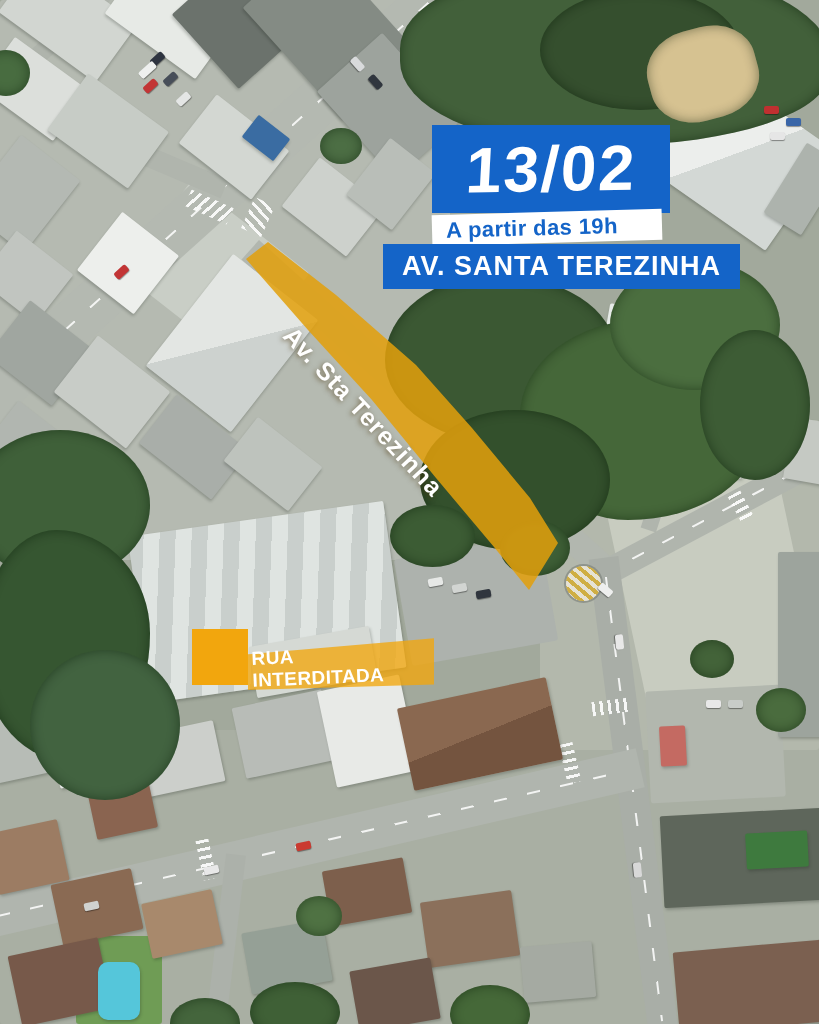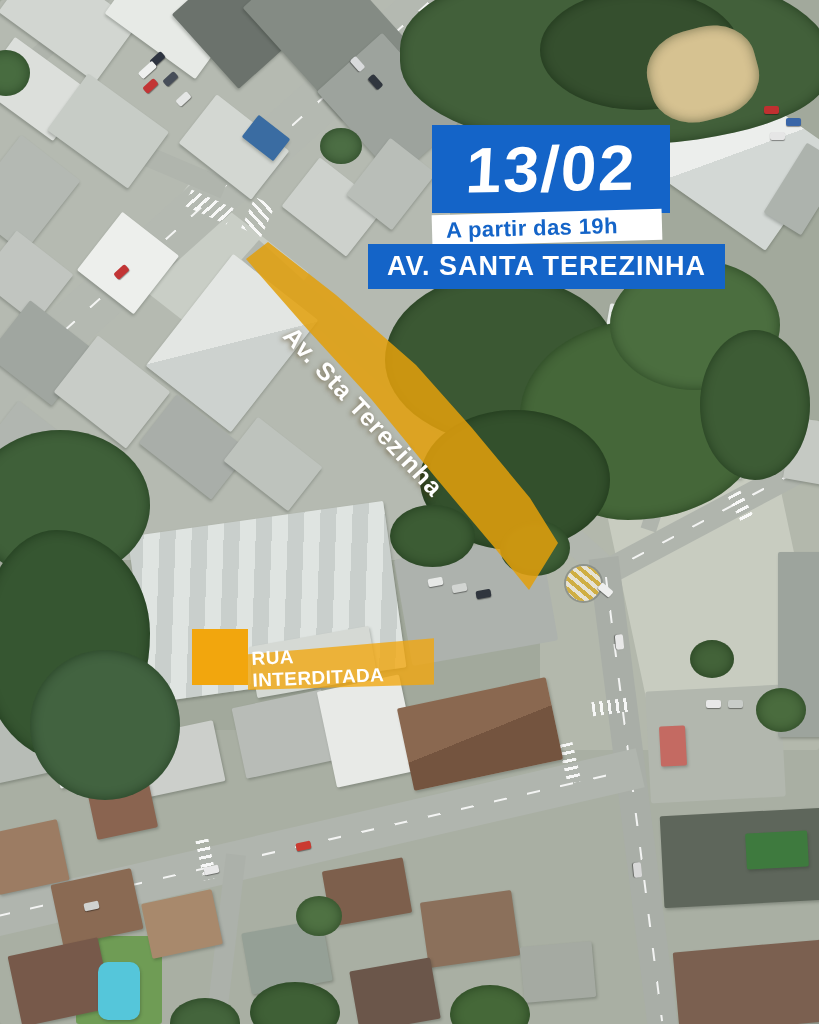--- a/index.html
+++ b/index.html
@@ -182,21 +182,21 @@
   </svg>
 
   <div class="road-label" style="left:292px;top:314px;">Av. Sta Terezinha</div>
 
   <div class="banner-date" style="left:432px;top:125px;width:238px;height:88px;">
     <span>13/02</span>
   </div>
   <div class="banner-time" style="left:432px;top:212px;width:230px;height:31px;">
     <span>A partir das 19h</span>
   </div>
-  <div class="banner-street" style="left:368px;top:244px;width:357px;height:45px;">
+  <div class="banner-street" style="left:383px;top:244px;width:357px;height:45px;">
     <span>AV. SANTA TEREZINHA</span>
   </div>
 
   <div class="legend-swatch" style="left:192px;top:629px;width:56px;height:56px;"></div>
   <div class="legend-band" style="left:248px;top:636px;width:186px;height:54px;"></div>
   <div class="legend-text" style="left:252px;top:645px;width:178px;height:42px;">RUA INTERDITADA</div>
 
 </div>
 
 </body></html>

